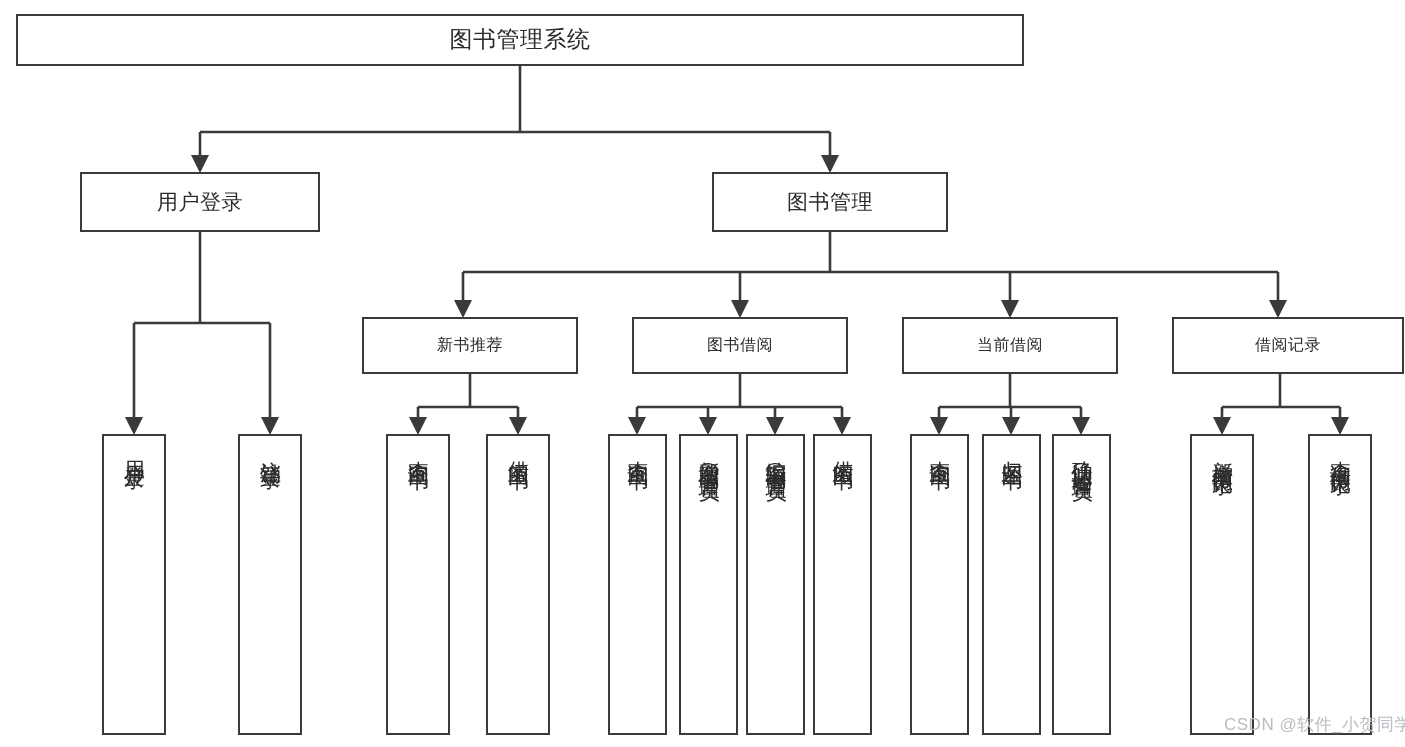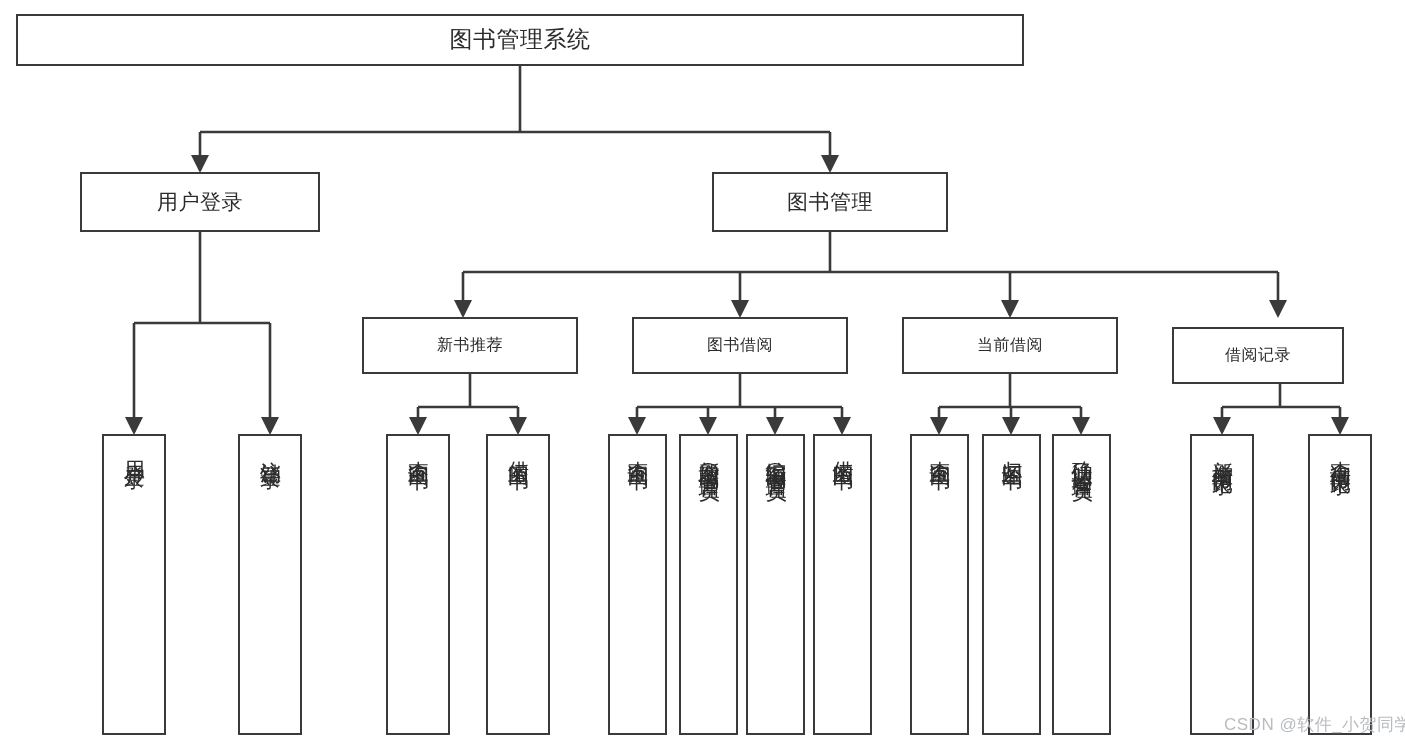--- a/index.html
+++ b/index.html
@@ -146,21 +146,21 @@
 
   <div class="node level-2" style="left:362px; top:317px; width:216px; height:57px;">
     <span class="node-label">新书推荐</span>
   </div>
   <div class="node level-2" style="left:902px; top:317px; width:216px; height:57px;">
     <span class="node-label">当前借阅</span>
   </div>
   <div class="node level-2" style="left:632px; top:317px; width:216px; height:57px;">
     <span class="node-label">图书借阅</span>
   </div>
-  <div class="node level-2" style="left:1172px; top:317px; width:172px; height:57px;margin-top:10px;">
+  <div class="node level-2" style="left:1172px; top:317px; width:232px; height:57px;">
     <span class="node-label">借阅记录</span>
   </div>
 
   <div class="node leaf" style="left:102px; top:434px; width:64px; height:301px;">
     <span class="node-label">用户登录</span>
   </div>
   <div class="node leaf" style="left:238px; top:434px; width:64px; height:301px;">
     <span class="node-label">注销登录</span>
   </div>
 

